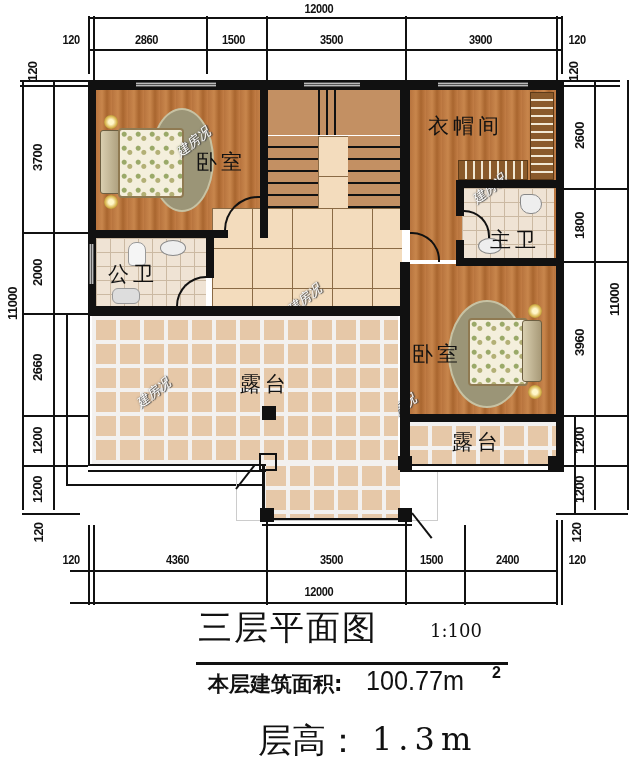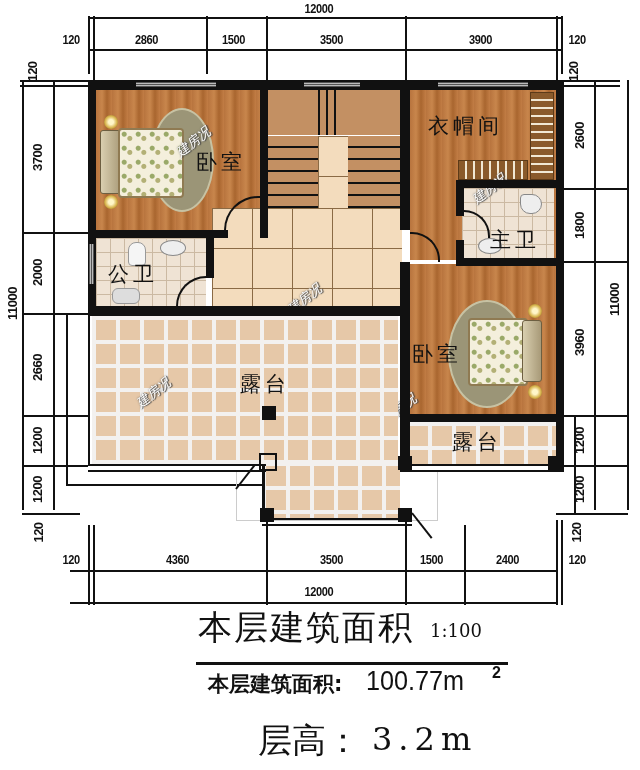--- a/index.html
+++ b/index.html
@@ -207,21 +207,21 @@
   <div class="window" style="left:438px;top:82px;width:90px;"></div>
   <div class="window-v" style="left:89px;top:244px;height:40px;"></div>
 
   <div class="door-arc" style="left:224px;top:196px;width:34px;height:34px;border-radius:34px 0 0 0;border-right:none;border-bottom:none;"></div>
   <div class="door-arc" style="left:176px;top:276px;width:30px;height:30px;border-radius:30px 0 0 0;border-right:none;border-bottom:none;"></div>
   <div class="door-arc" style="left:410px;top:232px;width:28px;height:28px;border-radius:0 28px 0 0;border-left:none;border-bottom:none;"></div>
   <div class="door-arc" style="left:462px;top:210px;width:26px;height:26px;border-radius:0 26px 0 0;border-left:none;border-bottom:none;"></div>
 </div>
 
 <div>
-  <div class="title" style="left:198px;top:605px;font-size:34px;letter-spacing:2px;">本层建筑面积</div>
+  <div class="title" style="left:198px;top:605px;font-size:34px;letter-spacing:2px;">三层平面图</div>
   <div class="title" style="left:430px;top:620px;font-size:18px;">1:100</div>
   <div class="abs" style="left:196px;top:662px;width:312px;height:3px;background:#111;"></div>
   <div class="abs" style="left:208px;top:670px;white-space:nowrap;font-family:'DejaVu Sans',sans-serif;font-size:21px;font-weight:bold;color:#111;">本层建筑面积:</div>
   <div class="abs" style="left:366px;top:665px;white-space:nowrap;font-family:'Liberation Sans',sans-serif;font-size:28px;color:#111;transform:scaleX(0.9);transform-origin:left;">100.77m</div>
   <div class="abs" style="left:492px;top:664px;font-family:'Liberation Sans',sans-serif;font-size:16px;font-weight:bold;color:#111;">2</div>
   <div class="title" style="left:258px;top:718px;font-size:34px;">层高：</div>
-  <div class="title" style="left:372px;top:720px;font-size:32px;letter-spacing:6px;">3.2m</div>
+  <div class="title" style="left:372px;top:720px;font-size:32px;letter-spacing:6px;">1.3m</div>
 </div>
 
 </body></html>

